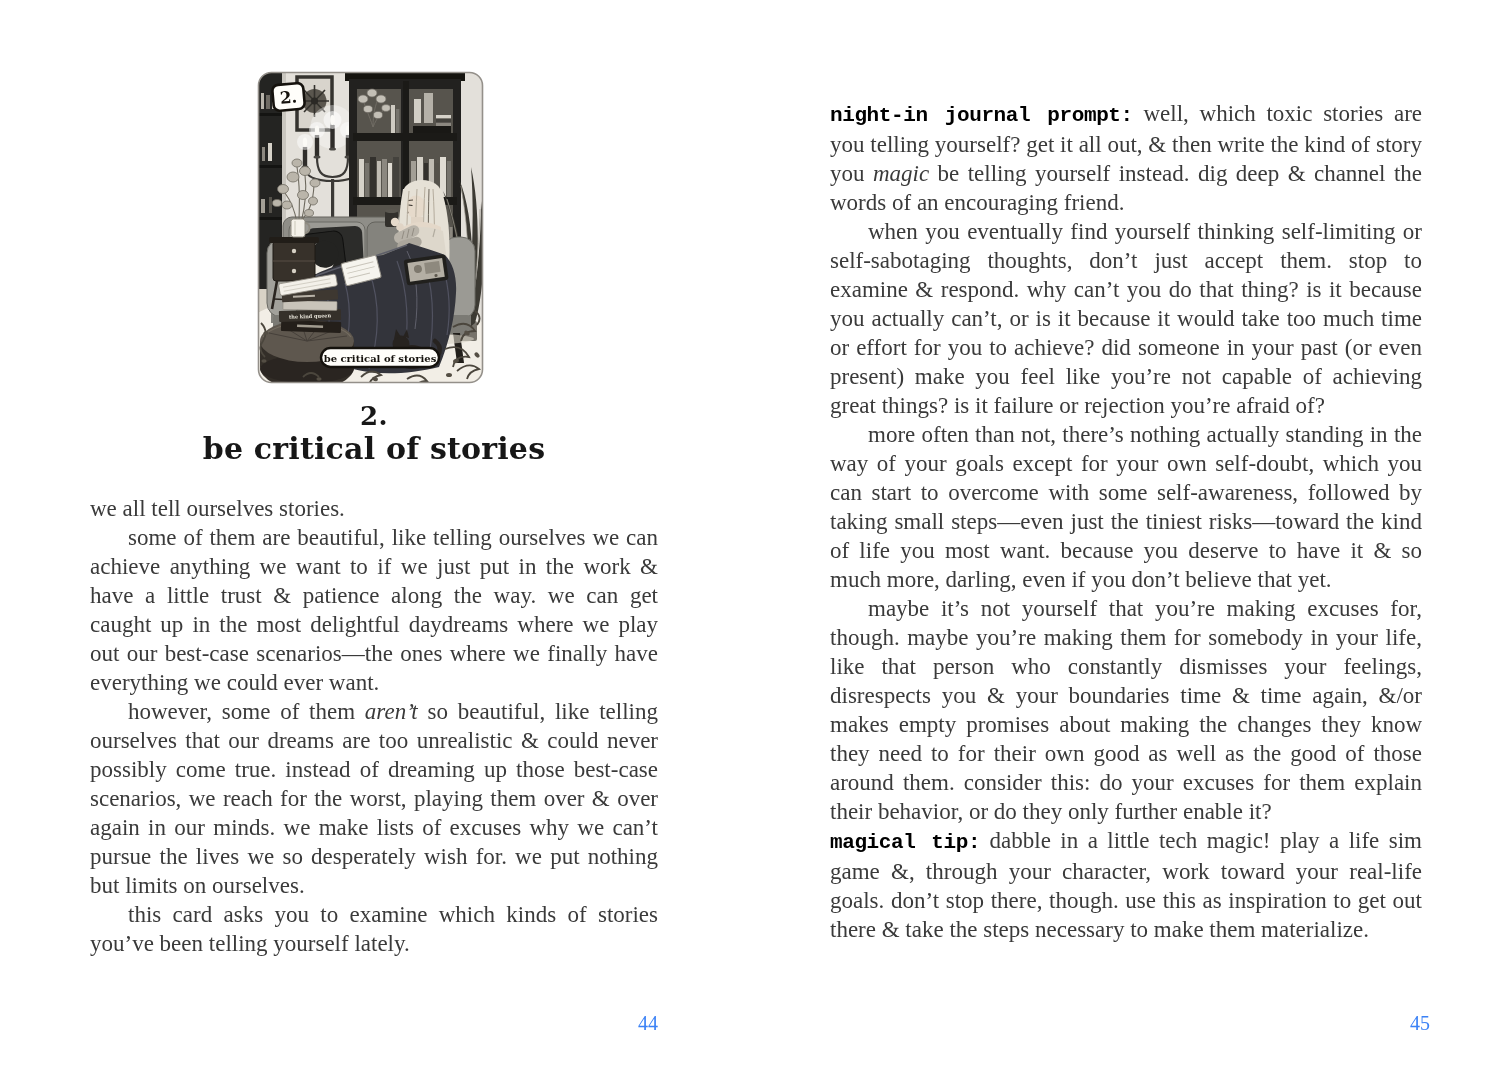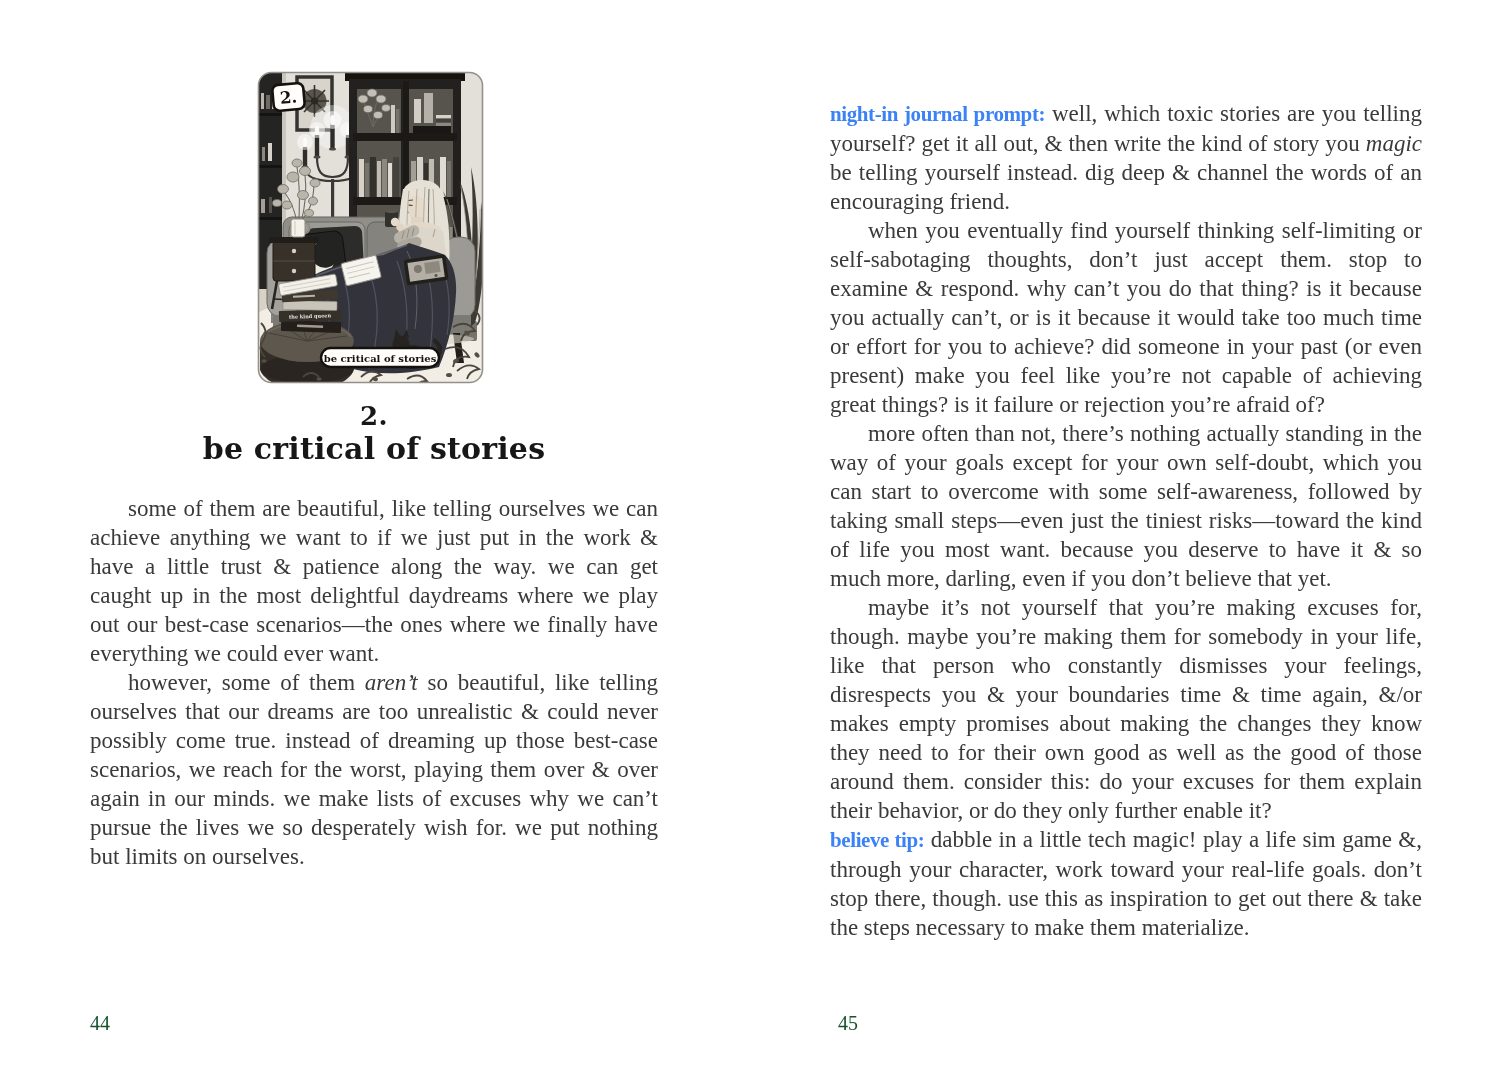--- a/index.html
+++ b/index.html
@@ -16,27 +16,27 @@
   }
   .left-heading .h-num{font-size:26px;line-height:30px;letter-spacing:0.5px;}
   .left-heading .h-title{font-size:30px;line-height:36px;letter-spacing:0.2px;}
   .body-text{
     font-size:23px;line-height:29px;text-align:justify;color:#3a3a3a;
   }
   .body-text p{margin:0;}
   .body-text p.indent{text-indent:38px;font-family:Liberation Serif, serif;}
   .body-text .it{font-style:italic;}
   .body-text .lead{
-    font-family:Liberation Serif, serif;font-weight:700;font-size:21px;
-    letter-spacing:-0.4px;color:#3b82f6;
+    font-family:Liberation Mono, monospace;font-weight:700;font-size:21px;
+    letter-spacing:-0.4px;color:#000000;
   }
   #left-body{position:absolute;left:90px;top:494px;width:568px;}
   #right-body{position:absolute;left:830px;top:99px;width:592px;}
   .folio{
-    position:absolute;top:1012px;font-size:20px;color:#14532d;text-align:left;
+    position:absolute;top:1012px;font-size:20px;color:#3b82f6;text-align:right;
     font-family:"Liberation Serif", serif;
   }
   #folio-left{left:90px;width:568px;}
   #folio-right{left:838px;width:592px;}
 </style>
 </head>
 <body>
 
 <div class="page-col">
 
@@ -380,29 +380,31 @@
       <rect x="1.5" y="1.5" width="224" height="310" rx="13" fill="none" stroke="#94908a" stroke-width="1.6"></rect>
     </svg>
   </div>
 
   <div class="left-heading">
     <div class="h-num">2.</div>
     <div class="h-title">be critical of stories</div>
   </div>
 
   <div id="left-body" class="body-text">
+      <p class="para"><span>we all tell ourselves stories.</span></p>
       <p class="para indent"><span>some of them are beautiful, like telling ourselves we can achieve anything we want to if we just put in the work &amp; have a little trust &amp; patience along the way. we can get caught up in the most delightful daydreams where we play out our best-case scenarios—the ones where we finally have everything we could ever want.</span></p>
       <p class="para indent"><span>however, some of them </span><span class="it">aren’t</span><span> so beautiful, like telling ourselves that our dreams are too unrealistic &amp; could never possibly come true. instead of dreaming up those best-case scenarios, we reach for the worst, playing them over &amp; over again in our minds. we make lists of excuses why we can’t pursue the lives we so desperately wish for. we put nothing but limits on ourselves.</span></p>
+      <p class="para indent"><span>this card asks you to examine which kinds of stories you’ve been telling yourself lately.</span></p>
     </div>
 
   <div id="folio-left" class="folio">44</div>
 </div>
 
 <div class="page-col">
   <div id="right-body" class="body-text">
       <p class="para"><span class="lead">night-in journal prompt:</span><span> well, which toxic stories are you telling yourself? get it all out, &amp; then write the kind of story you </span><span class="it">magic</span><span> be telling yourself instead. dig deep &amp; channel the words of an encouraging friend.</span></p>
       <p class="para indent"><span>when you eventually find yourself thinking self-limiting or self-sabotaging thoughts, don’t just accept them. stop to examine &amp; respond. why can’t you do that thing? is it because you actually can’t, or is it because it would take too much time or effort for you to achieve? did someone in your past (or even present) make you feel like you’re not capable of achieving great things? is it failure or rejection you’re afraid of?</span></p>
       <p class="para indent"><span>more often than not, there’s nothing actually standing in the way of your goals except for your own self-doubt, which you can start to overcome with some self-awareness, followed by taking small steps—even just the tiniest risks—toward the kind of life you most want. because you deserve to have it &amp; so much more, darling, even if you don’t believe that yet.</span></p>
       <p class="para indent"><span>maybe it’s not yourself that you’re making excuses for, though. maybe you’re making them for somebody in your life, like that person who constantly dismisses your feelings, disrespects you &amp; your boundaries time &amp; time again, &amp;/or makes empty promises about making the changes they know they need to for their own good as well as the good of those around them. consider this: do your excuses for them explain their behavior, or do they only further enable it?</span></p>
-      <p class="para"><span class="lead">believe tip:</span><span> dabble in a little tech magic! play a life sim game &amp;, through your character, work toward your real-life goals. don’t stop there, though. use this as inspiration to get out there &amp; take the steps necessary to make them materialize.</span></p>
+      <p class="para"><span class="lead">magical tip:</span><span> dabble in a little tech magic! play a life sim game &amp;, through your character, work toward your real-life goals. don’t stop there, though. use this as inspiration to get out there &amp; take the steps necessary to make them materialize.</span></p>
     </div>
   <div id="folio-right" class="folio">45</div>
 </div>
 
 </body></html>

